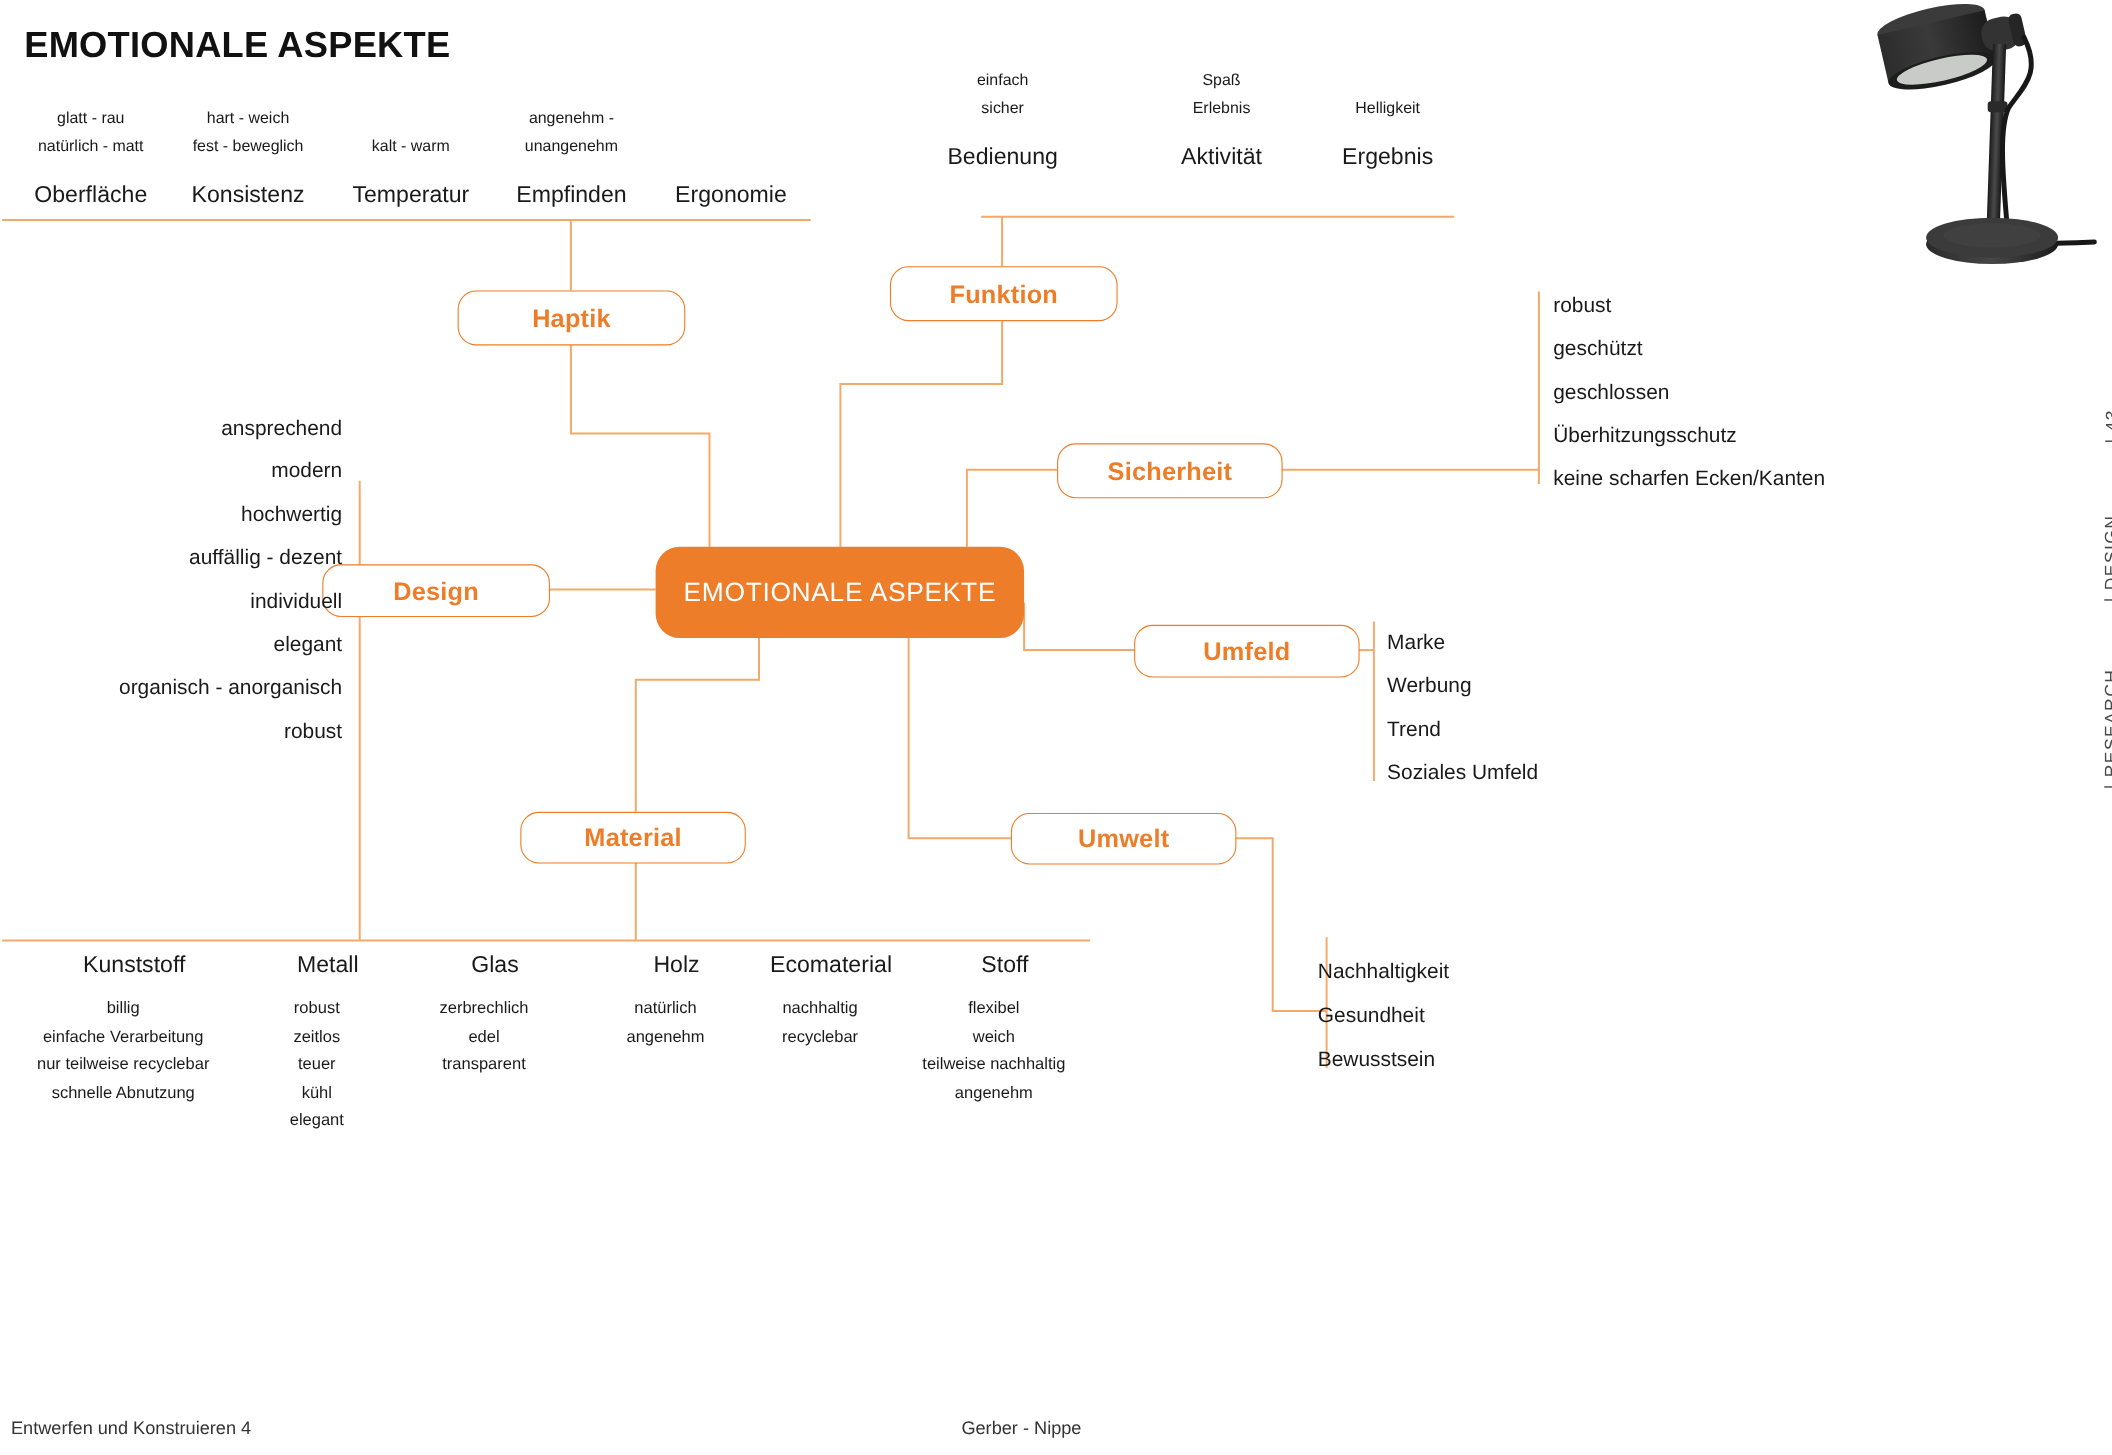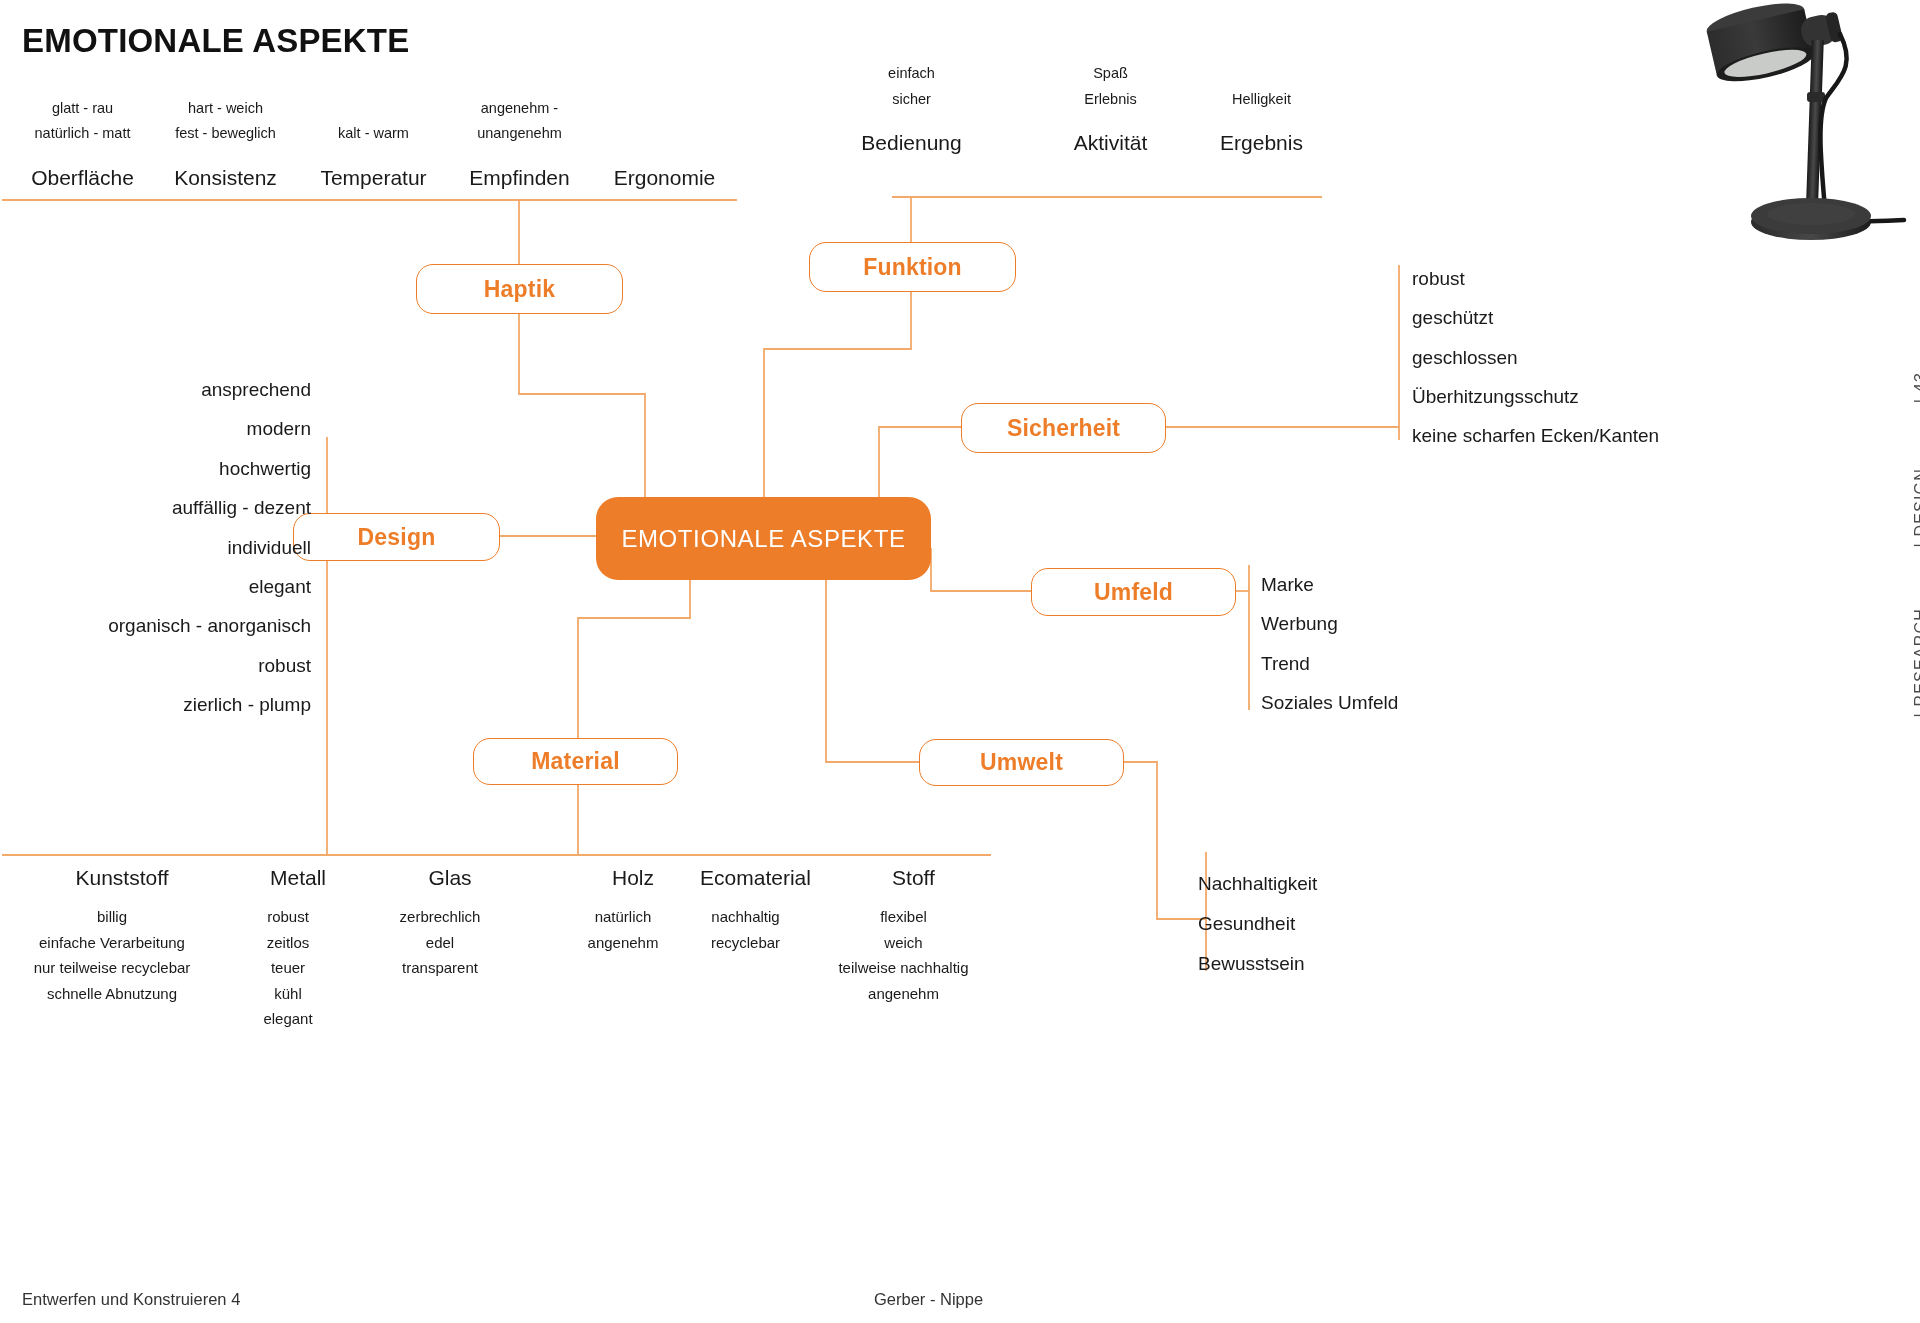--- a/index.html
+++ b/index.html
@@ -64,21 +64,21 @@
   .mcol .leafwrap{margin-top:14px;margin-left:24px;}
 
   
   #side-meta{right:4px;top:0;height:1323px;width:40px;}
   #side-meta .vt{position:absolute;right:4px;
       transform:rotate(-90deg);transform-origin:100% 0;
       font-size:16px;color:#4a4a4a;letter-spacing:1.2px;white-space:nowrap;}
 
   
   .foot{top:1290px;font-size:16.5px;color:#333;}
-  #foot-left{left:22px;}
+  #foot-left{left:10px;}
   #foot-center{left:874px;}
   #foot-right{left:1601px;margin-top:36px;}
 
   
   #lamp-photo{left:1690px;top:0px;width:220px;height:250px;}
 </style>
 </head>
 <body>
 
 <svg id="wires" viewBox="0 0 1920 1323">
@@ -202,21 +202,20 @@
 
 <div class="abs" id="design-list">
   <div>ansprechend</div>
   <div>modern</div>
   <div>hochwertig</div>
   <div>auffällig - dezent</div>
   <div>individuell</div>
   <div>elegant</div>
   <div>organisch - anorganisch</div>
   <div>robust</div>
-  <div>zierlich - plump</div>
 </div>
 
 <div class="abs" id="sicherheit-list">
   <div>robust</div>
   <div>geschützt</div>
   <div>geschlossen</div>
   <div>Überhitzungsschutz</div>
   <div>keine scharfen Ecken/Kanten</div>
 </div>
 
@@ -256,21 +255,21 @@
 
 <div class="mcol" style="left:348px;top:866px;width:160px;">
   <div class="cat">Glas</div>
   <div class="leafwrap">
     <div class="leaf">zerbrechlich</div>
     <div class="leaf">edel</div>
     <div class="leaf">transparent</div>
   </div>
 </div>
 
-<div class="mcol" style="left:531px;top:866px;width:160px;">
+<div class="mcol" style="left:513px;top:866px;width:160px;">
   <div class="cat">Holz</div>
   <div class="leafwrap">
     <div class="leaf">natürlich</div>
     <div class="leaf">angenehm</div>
   </div>
 </div>
 
 <div class="mcol" style="left:652px;top:866px;width:163px;">
   <div class="cat">Ecomaterial</div>
   <div class="leafwrap">

